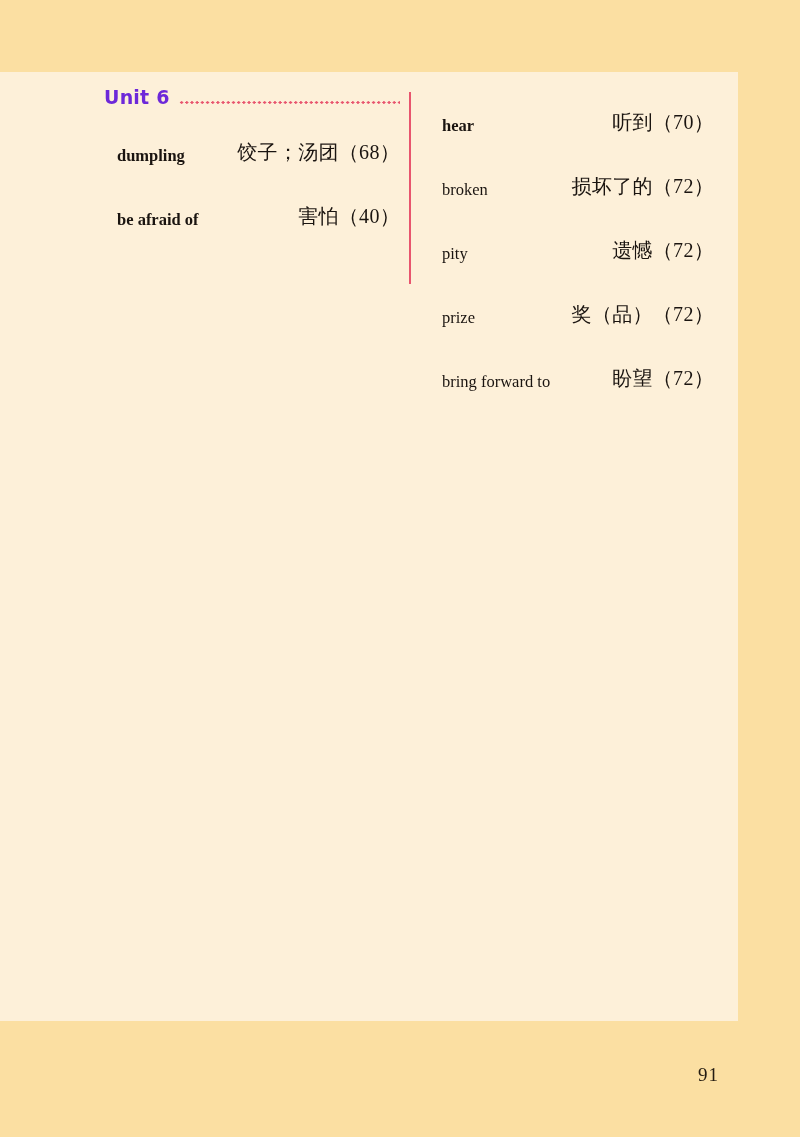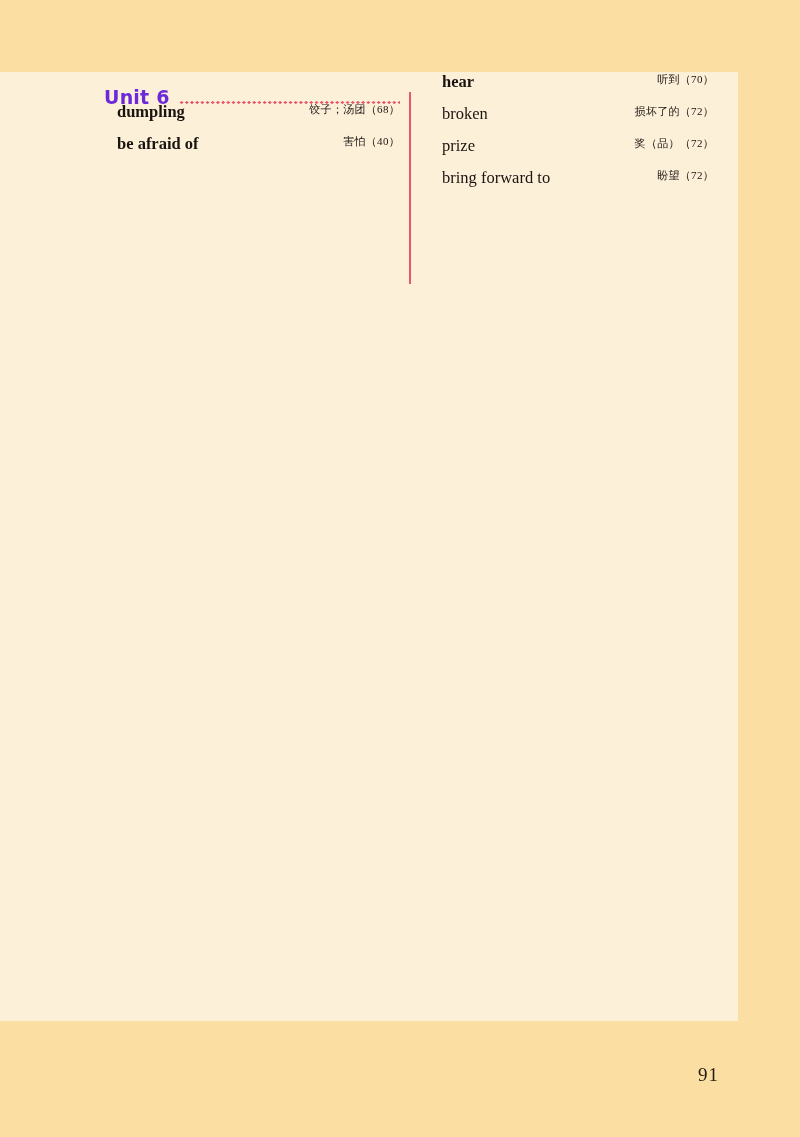--- a/index.html
+++ b/index.html
@@ -79,33 +79,34 @@
     margin-bottom: 2px;
     background-image: radial-gradient(#E8556E 48%, transparent 52%);
     background-size: 5.2px 3px;
     background-repeat: repeat-x;
     background-position: 0 center;
   }
 
   
   .entry-row {
     display: flex;
-    align-items: flex-start;
+    align-items: flex-end;
     justify-content: space-between;
     height: 32px;
     color: #1A1410;
+    margin-top: 32px;
   }
   .entry-term {
     font-size: 16.5px;
     white-space: nowrap;
     padding-left: 13px;
   }
   .entry-term.is-bold { font-weight: bold; }
   .entry-gloss {
-    font-size: 11px;
+    font-size: 20px;
     white-space: nowrap;
     text-align: right;
     letter-spacing: 0.3px;
   }
 
   
   #right-column .entry-term { padding-left: 0; }
 
   
   #page-number {
@@ -145,20 +146,24 @@
   <div class="column" id="right-column">
       <div class="entry-row">
         <span class="entry-term is-bold">hear</span>
         <span class="entry-gloss">听到（70）</span>
       </div>
       <div class="entry-row">
         <span class="entry-term">broken</span>
         <span class="entry-gloss">损坏了的（72）</span>
       </div>
       <div class="entry-row">
+        <span class="entry-term">pity</span>
+        <span class="entry-gloss">遗憾（72）</span>
+      </div>
+      <div class="entry-row">
         <span class="entry-term">prize</span>
         <span class="entry-gloss">奖（品）（72）</span>
       </div>
       <div class="entry-row">
         <span class="entry-term">bring forward to</span>
         <span class="entry-gloss">盼望（72）</span>
       </div>
     </div>
 
 </div>

